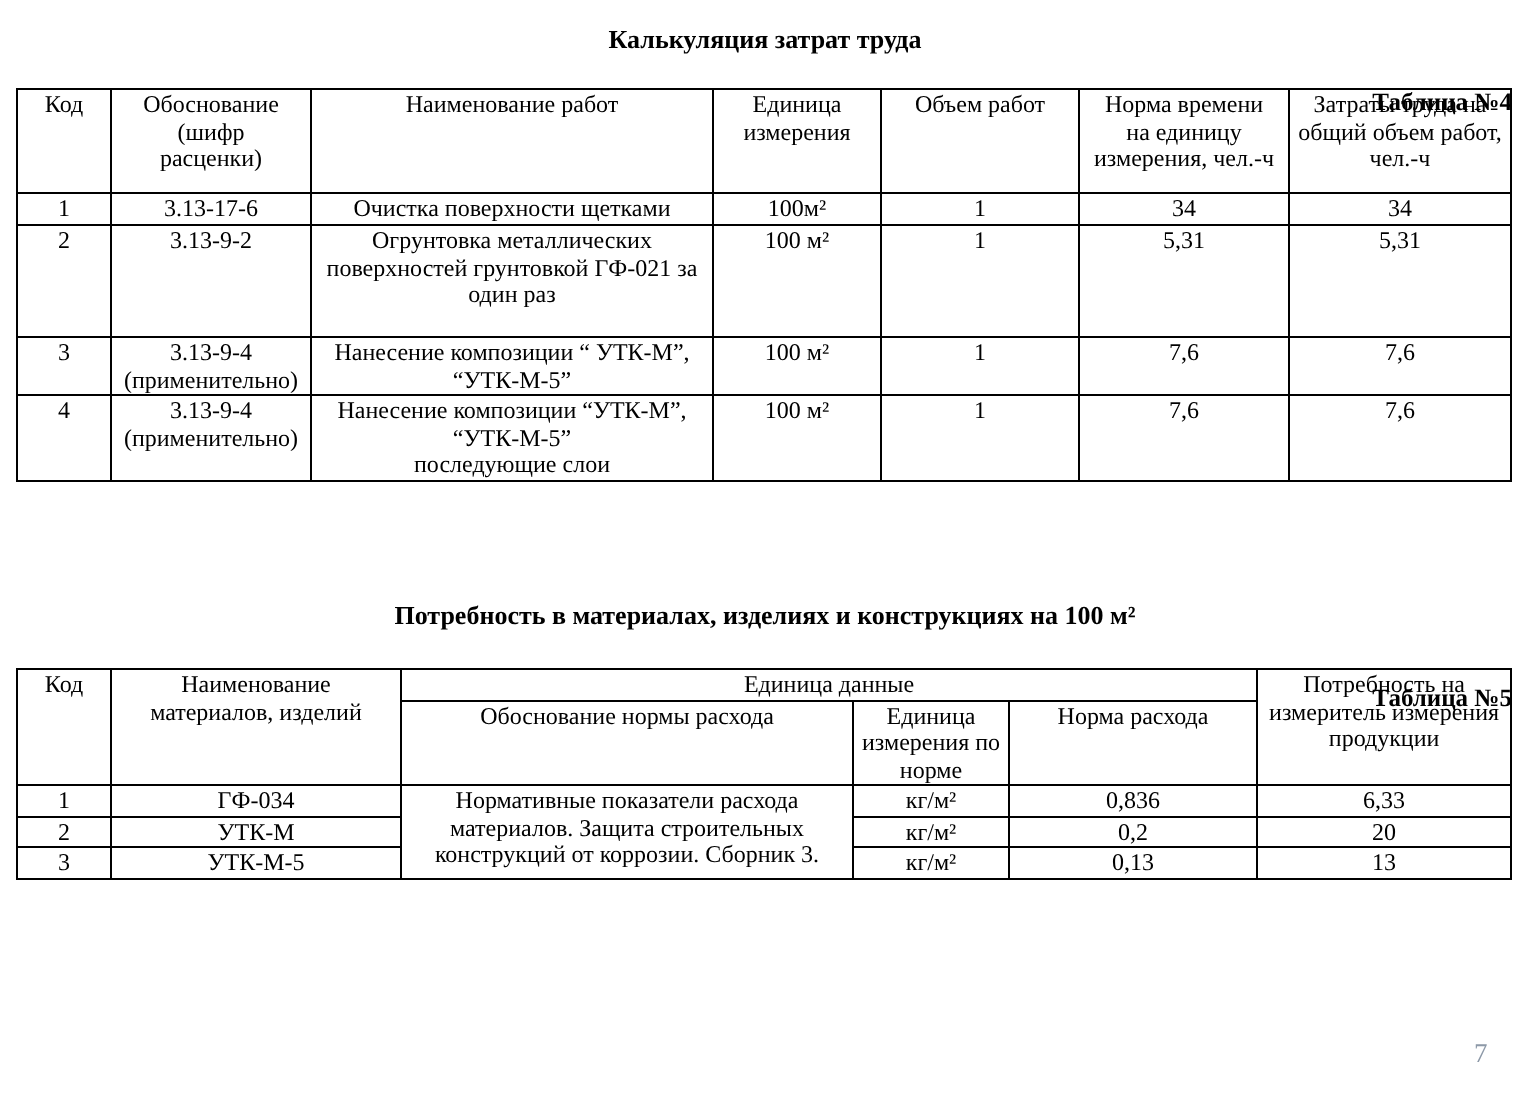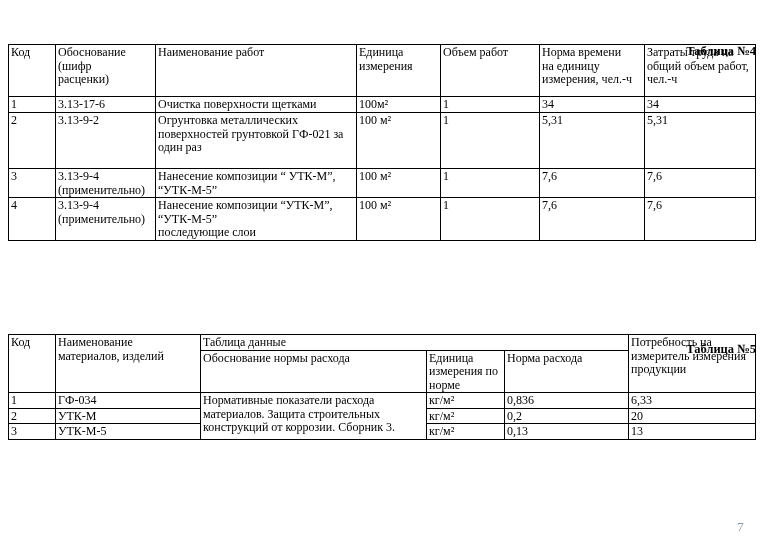--- a/index.html
+++ b/index.html
@@ -36,21 +36,21 @@
     left: 8px;
     width: 747px;
     border-collapse: collapse;
     table-layout: fixed;
   }
   .table-4 { top: 44px; }
   .table-5 { top: 334px; }
   td, th {
     border: 1px solid #000;
     vertical-align: top;
-    text-align: left;
+    text-align: center;
     font-weight: normal;
     font-size: 12px;
     line-height: 13.5px;
     padding: 1px 2px 0 2px;
     white-space: pre-line;
     overflow: hidden;
   }
   
   .t4-h  { height: 52px; }
   .t4-r1 { height: 16px; }
@@ -68,20 +68,21 @@
     left: 737px;
     font-size: 13.5px;
     color: #8d99a8;
   }
 </style>
 </head>
 <body>
 
 <div class="page">
 
+  <div class="doc-title title-1">Калькуляция затрат труда</div>
   <div class="table-label label-4">Таблица №4</div>
 
   <table class="table-4">
     <colgroup>
       <col style="width:47px">
         <col style="width:100px">
         <col style="width:201px">
       <col style="width:84px">
         <col style="width:99px">
         <col style="width:105px">
@@ -143,37 +144,38 @@
 “УТК-М-5”
 последующие слои</td>
         <td>100 м²</td>
         <td>1</td>
         <td>7,6</td>
         <td>7,6</td>
       </tr>
     </tbody>
   </table>
 
+  <div class="doc-title title-2">Потребность в материалах, изделиях и конструкциях на 100 м²</div>
   <div class="table-label label-5">Таблица №5</div>
 
   <table class="table-5">
     <colgroup>
       <col style="width:47px">
         <col style="width:145px">
         <col style="width:226px">
       <col style="width:78px">
         <col style="width:124px">
         <col style="width:127px">
     </colgroup>
     <tbody>
       <tr class="t5-h1">
         <td rowspan="2">Код</td>
         <td rowspan="2">Наименование
 материалов, изделий</td>
-        <td colspan="3">Таблица данные</td>
+        <td colspan="3">Единица данные</td>
         <td rowspan="2">Потребность на
 измеритель измерения
 продукции</td>
       </tr>
       <tr class="t5-h2">
         <td>Обоснование нормы расхода</td>
         <td>Единица
 измерения по
 норме</td>
         <td>Норма расхода</td>

